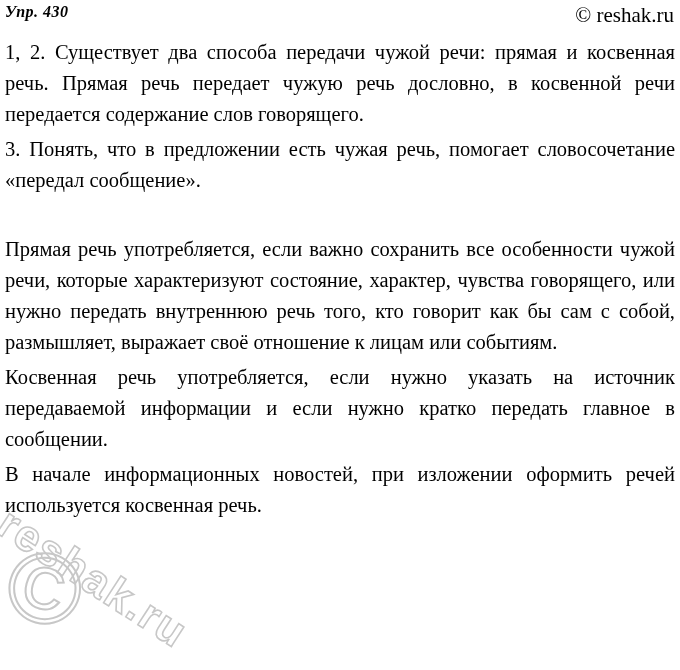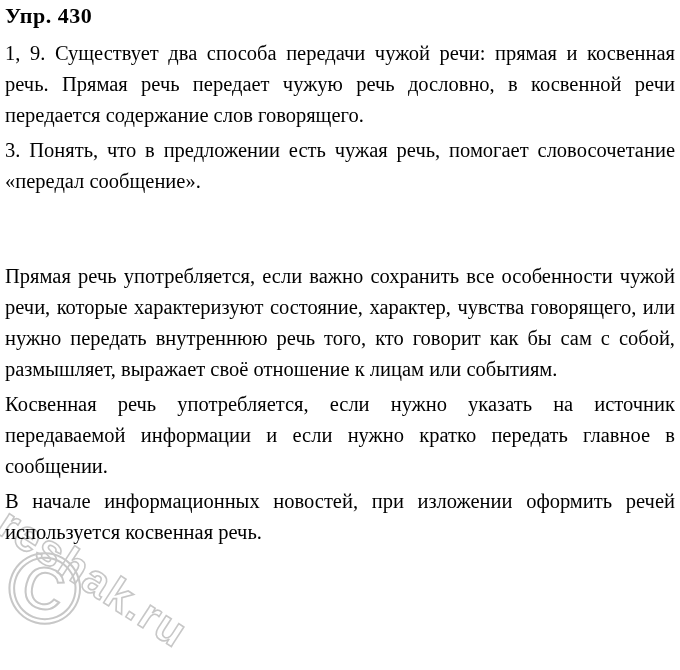--- a/index.html
+++ b/index.html
@@ -18,42 +18,43 @@
   }
   .header {
     display: flex;
     justify-content: space-between;
     align-items: flex-start;
     padding: 3px 6px 0 5px;
     position: relative;
     z-index: 2;
   }
   .exercise-title {
-    font-size: 22px;
+    font-size: 16px;
     font-weight: bold;
+    font-style: italic;
     letter-spacing: 0.5px;
   }
   .copyright-label {
     font-size: 21px;
   }
   .answer-body {
     position: relative;
     z-index: 2;
     padding: 0 5px 0 5px;
     margin-top: 9px;
   }
   .answer-body p {
     font-size: 20.5px;
     line-height: 31px;
     margin: 0 0 4px 0;
     text-align: justify;
     text-justify: inter-word;
   }
   .answer-body p.big-gap {
-    margin-top: 64px;
+    margin-top: 38px;
   }
   
   .watermark {
     position: absolute;
     left: 0;
     top: 0;
     width: 100%;
     height: 100%;
     z-index: 1;
     pointer-events: none;
@@ -89,23 +90,24 @@
 
 <div class="page">
 
   <div class="watermark" aria-hidden="true">
     <span class="wm-text">reshak.ru</span>
     <span class="wm-copy">©</span>
   </div>
 
   <div class="header">
     <span class="exercise-title">Упр. 430</span>
+    <span class="copyright-label">© reshak.ru</span>
   </div>
 
   <div class="answer-body">
-    <p>1, 9. Существует два способа передачи чужой речи: прямая и косвенная речь. Прямая речь передает чужую речь дословно, в косвенной речи передается содержание слов говорящего.</p>
+    <p>1, 2. Существует два способа передачи чужой речи: прямая и косвенная речь. Прямая речь передает чужую речь дословно, в косвенной речи передается содержание слов говорящего.</p>
     <p>3. Понять, что в предложении есть чужая речь, помогает словосочетание «передал сообщение».</p>
     <p class="big-gap">Прямая речь употребляется, если важно сохранить все особенности чужой речи, которые характеризуют состояние, характер, чувства говорящего, или нужно передать внутреннюю речь того, кто говорит как бы сам с собой, размышляет, выражает своё отношение к лицам или событиям.</p>
     <p>Косвенная речь употребляется, если нужно указать на источник передаваемой информации и если нужно кратко передать главное в сообщении.</p>
     <p>В начале информационных новостей, при изложении оформить речей используется косвенная речь.</p>
   </div>
 
 </div>
 
 </body></html>

